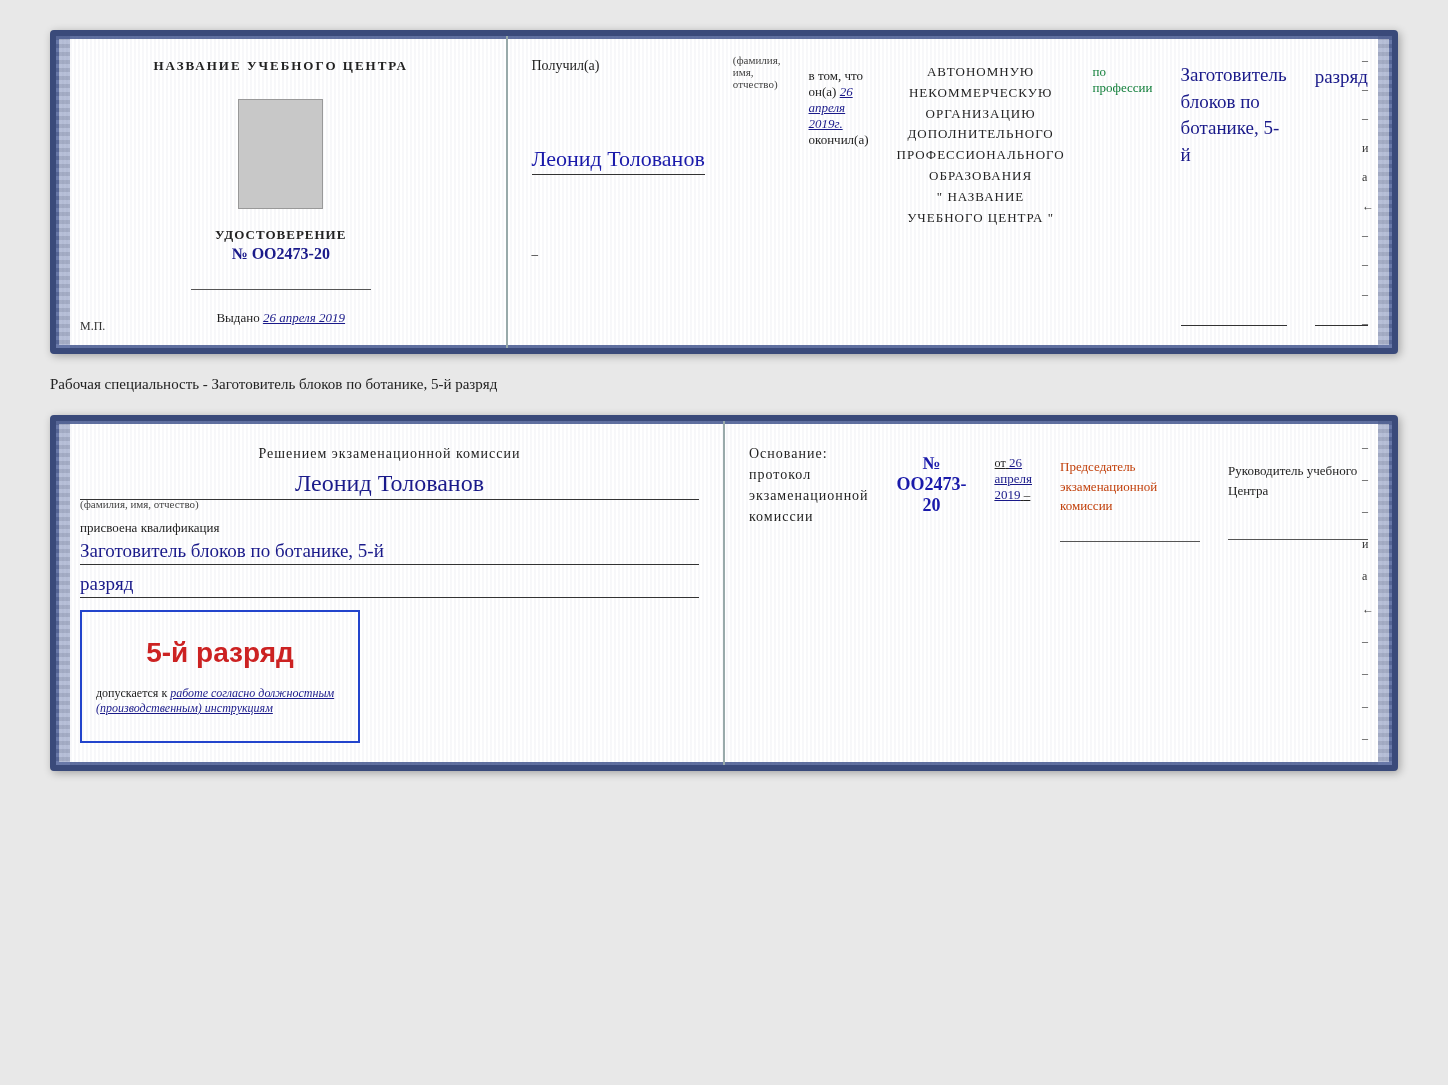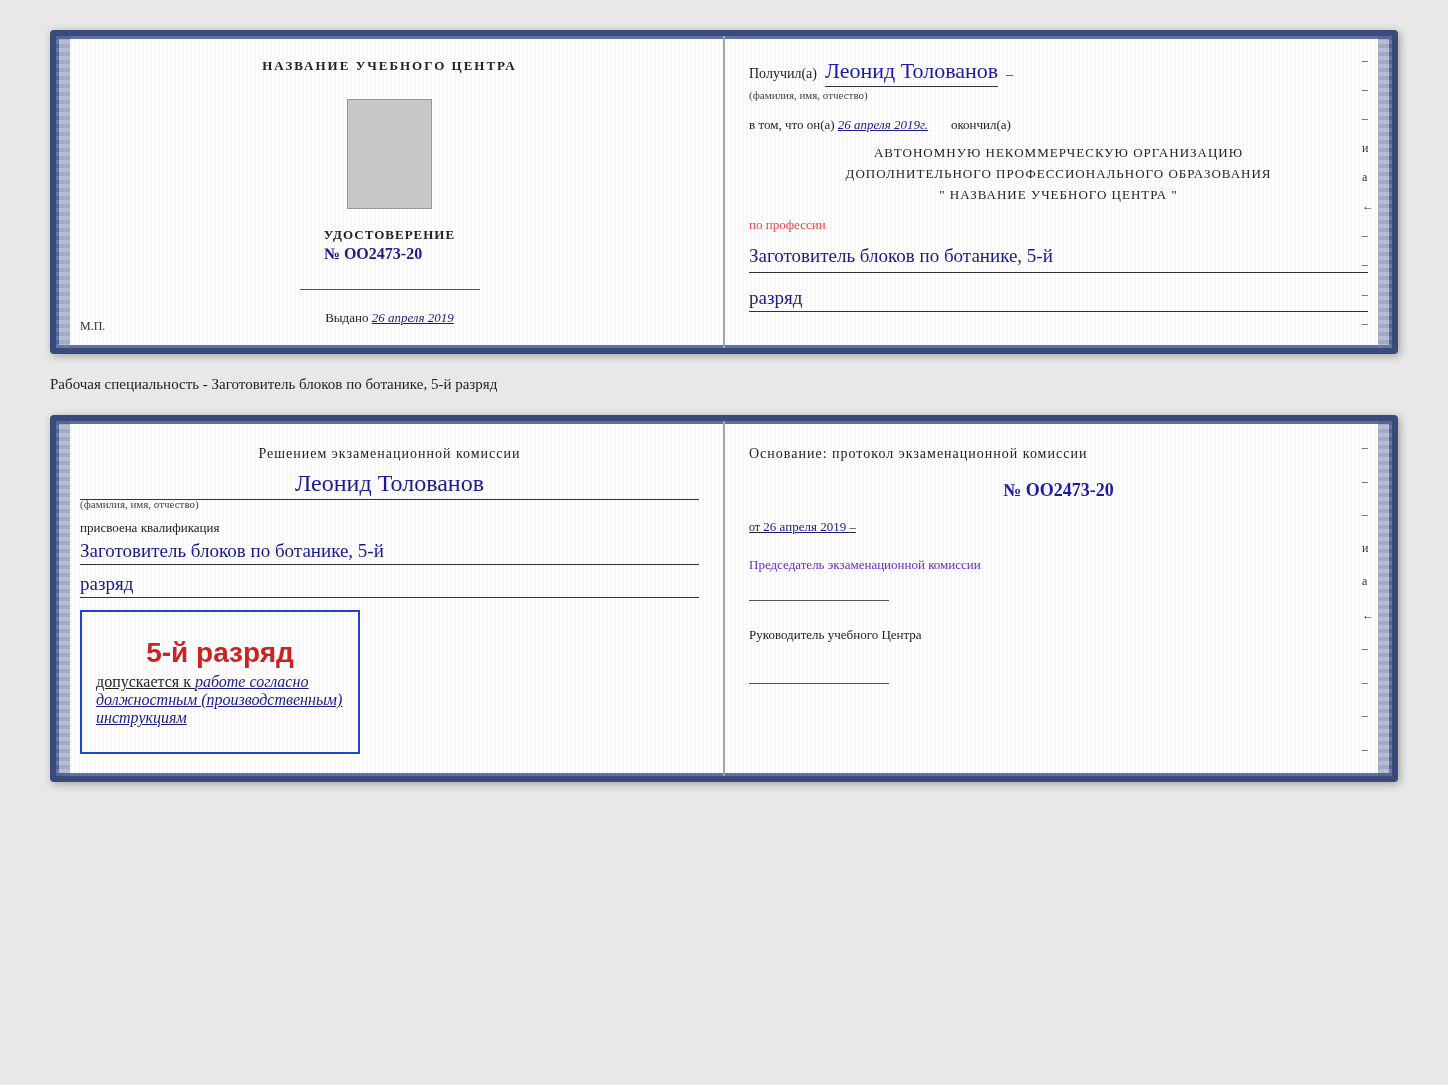--- a/index.html
+++ b/index.html
@@ -53,22 +53,21 @@
 
     .doc-left {
       border-right: 2px solid #9aa;
       display: flex;
       flex-direction: column;
       align-items: center;
     }
 
     .doc-right {
       display: flex;
-      flex-direction: column;
-      gap: 6px;
+      gap: 28px;
     }
 
     
     .spine-decoration {
       position: absolute;
       top: 0; bottom: 0;
       width: 14px;
       background: repeating-linear-gradient(
         180deg,
         #4a5a8a 0px, #4a5a8a 4px,
@@ -93,21 +92,21 @@
 
     .photo-placeholder {
       width: 85px;
       height: 110px;
       background: #c8c8c8;
       border: 1px solid #999;
       margin: 15px 0 10px 0;
     }
 
     .udost-block {
-      text-align: left;
+      text-align: center;
       margin: 8px 0;
     }
 
     .udost-title {
       font-size: 13px;
       font-weight: bold;
       text-transform: uppercase;
       letter-spacing: 1px;
       color: #222;
     }
@@ -184,21 +183,21 @@
       text-align: center;
       text-transform: uppercase;
       letter-spacing: 1px;
       color: #222;
       line-height: 1.6;
       margin-top: 4px;
     }
 
     .po-professii-label {
       font-size: 13px;
-      color: #ef4444;
+      color: #15803d;
       margin-top: 6px;
     }
 
     .profession-handwritten {
       font-family: 'Segoe Script', 'Comic Sans MS', cursive;
       font-size: 19px;
       color: #1a1a8a;
       border-bottom: 1px solid #333;
       padding-bottom: 2px;
       line-height: 1.4;
@@ -282,24 +281,23 @@
     .stamp-razryad {
       font-size: 28px;
       font-weight: bold;
       color: #cc2222;
       text-align: center;
       font-family: Arial, sans-serif;
       display: block;
     }
 
     .dopuskaetsya-line {
-      font-size: 16px;
-      color: #222;
-      margin-top: 4px;
-      text-decoration: underline;
+      font-size: 12px;
+      color: #222;
+      margin-top: 17px;
     }
 
     .dopuskaetsya-italic {
       font-style: italic;
       text-decoration: underline;
       color: #1a1a8a;
     }
 
     
     .osnovanie-title {
@@ -329,21 +327,21 @@
       color: #1a1a8a;
       text-decoration: underline;
     }
 
     .predsedatel-block {
       margin-top: 14px;
     }
 
     .predsedatel-title {
       font-size: 13px;
-      color: #6d28d9;
+      color: #c2410c;
       line-height: 1.5;
     }
 
     .signature-line {
       border-bottom: 1px solid #555;
       width: 140px;
       height: 22px;
       display: block;
       margin-top: 4px;
     }

